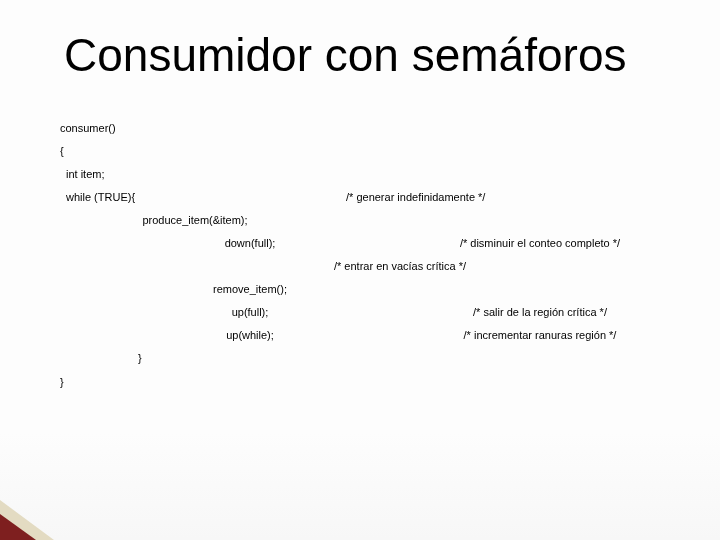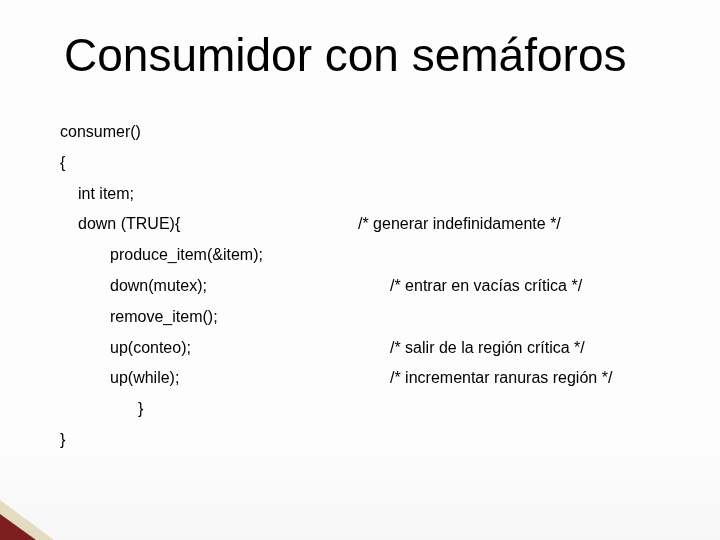--- a/index.html
+++ b/index.html
@@ -28,26 +28,26 @@
     font-weight: normal;
     font-family: Verdana, Arial, sans-serif;
     color: #000;
     letter-spacing: 0px;
   }
   .body {
     position: absolute;
     top: 120px;
     left: 60px;
     right: 30px;
-    font-size: 16px;
+    font-size: 11px;
     line-height: 1.55;
   }
   .lv0 { margin-left: 0px; }
-  .lv1 { margin-left: 18px; }
-  .lv2 { margin-left: 50px; }
+  .lv1 { margin-left: 6px; }
+  .lv2 { margin-left: 50px; text-align: center; }
   .lv3 { margin-left: 78px; }
   .row {
     display: flex;
     flex-direction: row;
     gap: 0;
     margin-bottom: 6px;
     font-family: Arial, Helvetica, sans-serif;
   }
   .code {
     flex: 0 0 280px;
@@ -88,40 +88,43 @@
 
   <div class="title">Consumidor con semáforos</div>
 
   <div class="body">
 
     <div class="single lv0">consumer()</div>
     <div class="single lv0">{</div>
     <div class="single lv1">int item;</div>
 
     <div class="row lv1">
-      <span class="code">down (TRUE){</span>
+      <span class="code">while (TRUE){</span>
       <span class="comment">/* generar indefinidamente */</span>
     </div>
 
     <div class="row lv2">
       <span class="code-narrow">produce_item(&amp;item);</span>
     </div>
 
+    <div class="row lv2">
+      <span class="code">down(full);</span>
+      <span class="comment">/* disminuir el conteo completo */</span>
+    </div>
 
     <div class="row lv2">
-      <span class="code">down(mutex);</span>
       <span class="comment">/* entrar en vacías crítica */</span>
     </div>
 
     <div class="row lv2">
       <span class="code">remove_item();</span>
     </div>
 
     <div class="row lv2">
-      <span class="code">up(conteo);</span>
+      <span class="code">up(full);</span>
       <span class="comment">/* salir de la región crítica */</span>
     </div>
 
     <div class="row lv2">
       <span class="code">up(while);</span>
       <span class="comment">/* incrementar ranuras región */</span>
     </div>
 
 
     <div class="single lv3">}</div>

